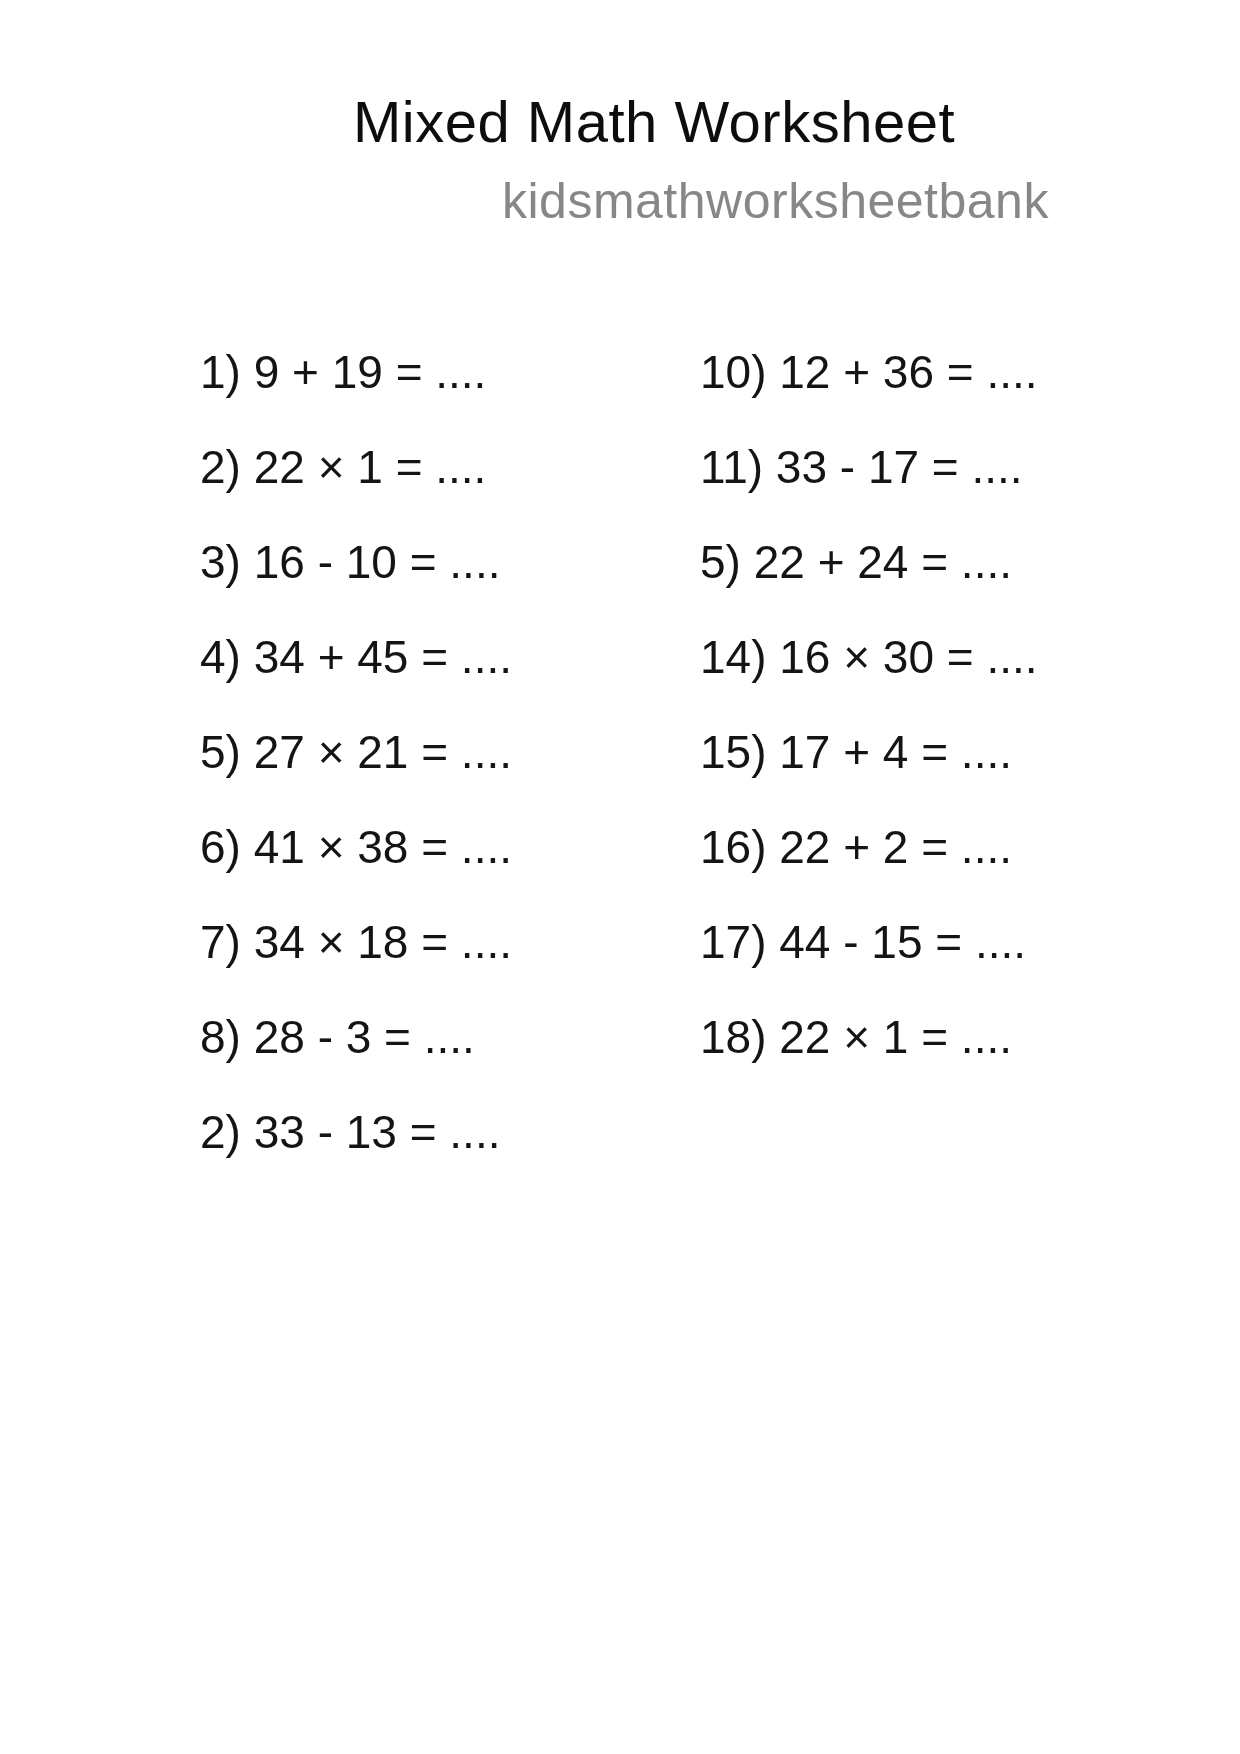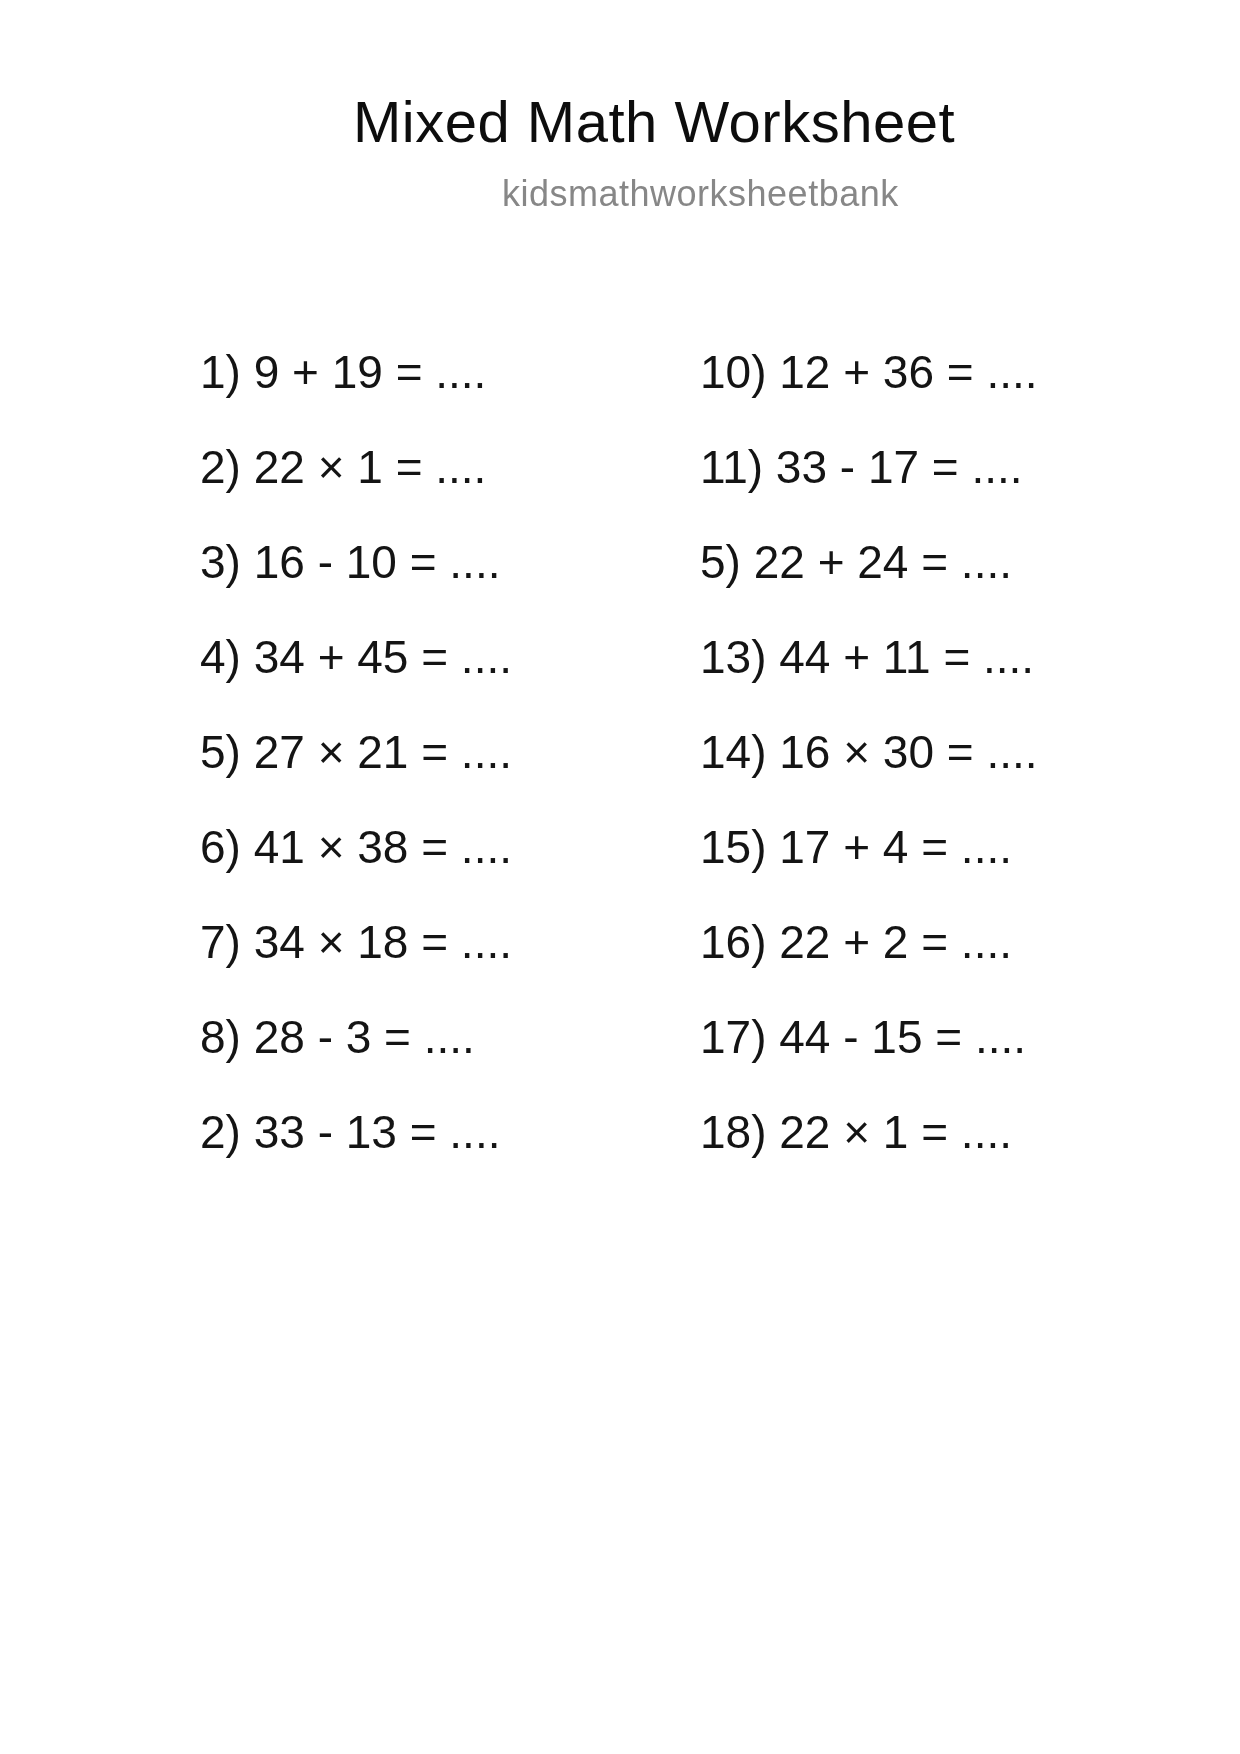--- a/index.html
+++ b/index.html
@@ -24,21 +24,21 @@
     font-weight: 400;
     line-height: 1;
     letter-spacing: 0.5px;
     color: #0d0d0d;
     white-space: nowrap;
   }
   .subtitle {
     position: absolute;
     left: 502px;
     top: 176px;
-    font-size: 36px;
+    font-size: 50px;
     font-weight: 400;
     line-height: 1;
     letter-spacing: 0.5px;
     color: #878787;
     white-space: nowrap;
   }
   .col {
     position: absolute;
     top: 349px;
   }
@@ -68,20 +68,19 @@
     <div class="problem">6) 41 × 38 = ....</div>
     <div class="problem">7) 34 × 18 = ....</div>
     <div class="problem">8) 28 - 3 = ....</div>
     <div class="problem">2) 33 - 13 = ....</div>
   </div>
 
   <div class="col col-right">
     <div class="problem">10) 12 + 36 = ....</div>
     <div class="problem">11) 33 - 17 = ....</div>
     <div class="problem">5) 22 + 24 = ....</div>
-    <div class="problem">13) 44 + 11 = ....</div>
     <div class="problem">14) 16 × 30 = ....</div>
     <div class="problem">15) 17 + 4 = ....</div>
     <div class="problem">16) 22 + 2 = ....</div>
     <div class="problem">17) 44 - 15 = ....</div>
     <div class="problem">18) 22 × 1 = ....</div>
   </div>
 </div>
 
 </body></html>

